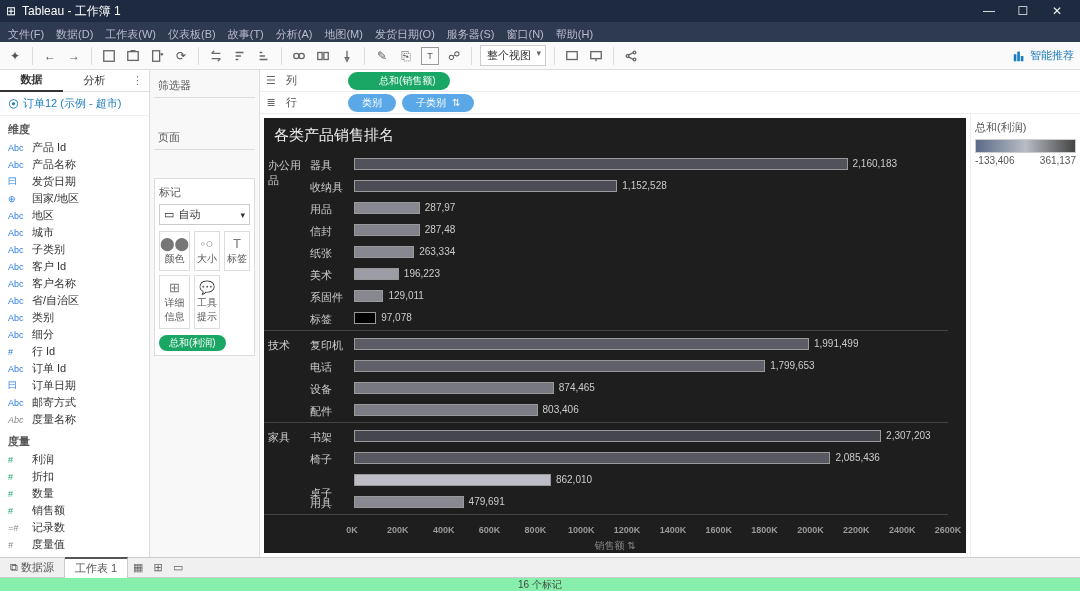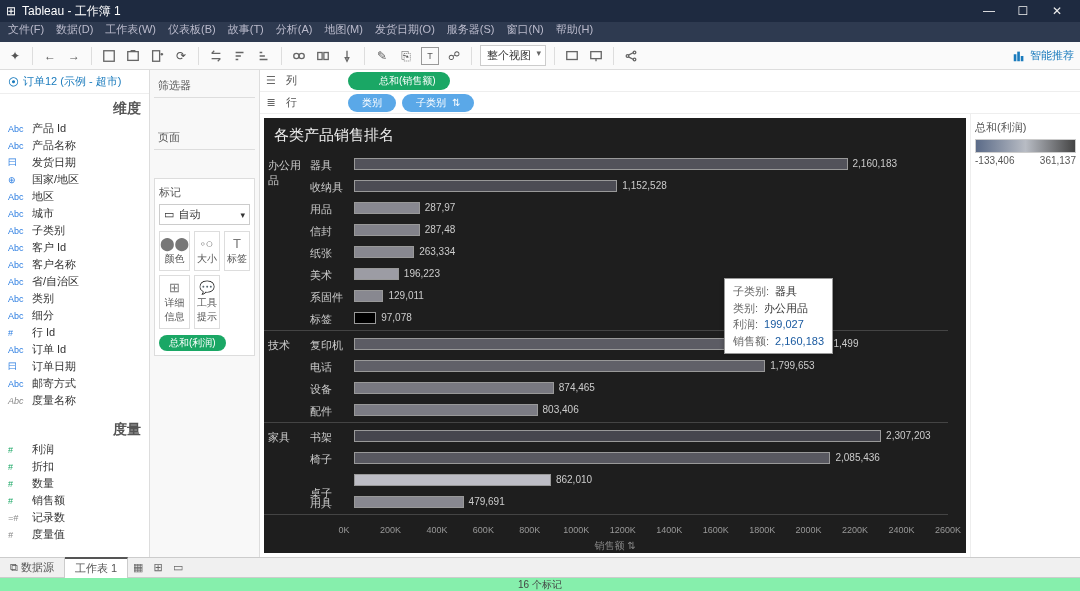--- a/index.html
+++ b/index.html
@@ -14,21 +14,21 @@
   }
   .titlebar {
     height: 22px; background: #1e2a40; color: #fff;
     display: flex; align-items: center; padding: 0 6px;
     font-size: 12px;
   }
   .titlebar .spacer { flex: 1; }
   .winbtn { width: 34px; text-align: center; font-size: 12px; color: #eee; }
   .menubar {
     height: 20px; background: #2e3a50; color: #bbc;
-    display: flex; align-items: flex-start; padding: 0 4px;
+    display: flex; align-items: flex-end; padding: 0 4px;
     font-size: 11px;
     gap: 4px;
   }
   .menubar span { padding: 0 4px; cursor: default; }
   .toolbar {
     height: 28px; background: #fafafa; border-bottom: 1px solid #ddd;
     display: flex; align-items: center; padding: 0 6px;
     gap: 6px;
   }
   .toolbar .sep { width: 1px; height: 18px; background: #ddd; margin: 0 2px; }
@@ -60,21 +60,21 @@
     align-items: center;
   }
   .tabs .tab { flex: 1; text-align: center; padding: 3px 0; font-size: 11px;}
   .tabs .tab.active { font-weight: bold; border-bottom: 2px solid #333;}
   .tabs .caret { padding: 0 6px; color: #666;}
   .ds-row {
     padding: 4px 8px; font-size: 11px; color: #1a7bbd;
     display: flex; align-items: center; gap: 4px;
     border-bottom: 1px solid #eee;
   }
-  .sect-title { padding: 6px 8px 2px; font-size: 14px; color: #555; font-weight: 600; text-align: right;}
+  .sect-title { padding: 6px 8px 2px; font-size: 11px; color: #555; font-weight: 600;}
   .field-list { padding: 0 4px 6px 8px; overflow-y: auto; }
   .field { display: flex; align-items: center; gap: 6px; padding: 1px 0; font-size: 11px; color: #333;}
   .fld-type { width: 18px; font-size: 9px; color: #2b7de1; display:inline-block; text-align:left;}
   .field.measure .fld-type { color: #1aa765; }
   .field.calc .fld-type { font-style: italic; color: #888;}
 
   .cardcol {
     width: 110px; background: #f8f8f8; border-right: 1px solid #ddd;
     padding: 4px;
   }
@@ -121,21 +121,21 @@
     flex:1; background:#1e1e1e; color:#ddd; position:relative;
     margin:4px; padding:6px;
   }
   .viz .chart-title { font-size:15px; color:#eee; padding:2px 4px 8px;}
   .bars-area { position:absolute; left:90px; top:40px; right:18px; bottom:28px;}
   .cat-label { position:absolute; left:-86px; width:40px; text-align:left; font-size:11px; color:#ccc;}
   .sub-label { position:absolute; left:-44px; width:40px; text-align:left; font-size:11px; color:#ccc;}
   .bar { position:absolute; height:12px; border:1px solid #999;}
   .bar-val { position:absolute; font-size:10px; color:#ccc; left:100%; padding-left:6px; white-space:nowrap; top:-1px;}
   .row-sep { position:absolute; left:-90px; right:0; height:1px; background:#444;}
-  .x-axis { position:absolute; left:80px; right:18px; bottom:10px; height:18px;}
+  .x-axis { position:absolute; left:88px; right:18px; bottom:10px; height:18px;font-weight:bold;}
   .x-tick { position:absolute; font-size:9px; color:#999; transform:translateX(-50%);}
   .x-sortglyph { position:absolute; bottom:0; left:50%; transform:translateX(-50%); color:#888; font-size:10px;}
 
   .legendcol {
     width:110px; background:#fff; border-left:1px solid #eee; padding:4px;
   }
   .legendcol .hdr { font-size:11px; color:#555; padding:2px 0 4px;}
   .gradient {
     height:14px; border:1px solid #ccc;
     background: linear-gradient(to right, #5b6b88 0%, #b8bcc4 50%, #444 100%);
@@ -285,20 +285,25 @@
         <rect x="6" y="3" width="3" height="11" fill="#1a7bbd"></rect>
         <rect x="10" y="8" width="3" height="6" fill="#1a7bbd"></rect>
       </svg>
     <span>智能推荐</span>
   </span>
 </div>
 
 <div class="main">
 
   <div class="leftcol">
+    <div class="tabs">
+      <div class="tab active">数据</div>
+      <div class="tab">分析</div>
+      <div class="caret">⋮</div>
+    </div>
     <div class="ds-row">
       <span style="color:#1a7bbd">⦿</span>
       <span>订单12 (示例 - 超市)</span>
     </div>
     <div class="sect-title">维度</div>
     <div class="field-list" id="dim-list">
         <div class="field">
           <span class="fld-type">Abc</span>
           <span>产品 Id</span>
         </div>
@@ -526,26 +531,20 @@
             <span class="x-tick" style="left: 53.8462%;">1400K</span>
             <span class="x-tick" style="left: 61.5385%;">1600K</span>
             <span class="x-tick" style="left: 69.2308%;">1800K</span>
             <span class="x-tick" style="left: 76.9231%;">2000K</span>
             <span class="x-tick" style="left: 84.6154%;">2200K</span>
             <span class="x-tick" style="left: 92.3077%;">2400K</span>
             <span class="x-tick" style="left: 100%;">2600K</span>
           </div>
         <div class="x-sortglyph">销售额 ⇅</div>
 
-        <div class="tooltip" style="left:460px; top:160px;">
-          <div><span class="k">子类别:</span><span class="v">器具</span></div>
-          <div><span class="k">类别:</span><span class="v">办公用品</span></div>
-          <div><span class="k">利润:</span><span class="vnum">199,027</span></div>
-          <div><span class="k">销售额:</span><span class="vnum">2,160,183</span></div>
-        </div>
       </div>
       <div class="legendcol">
         <div class="hdr">总和(利润)</div>
         <div class="gradient"></div>
         <div class="legend-vals">
           <span>-133,406</span>
           <span>361,137</span>
         </div>
       </div>
     </div>

